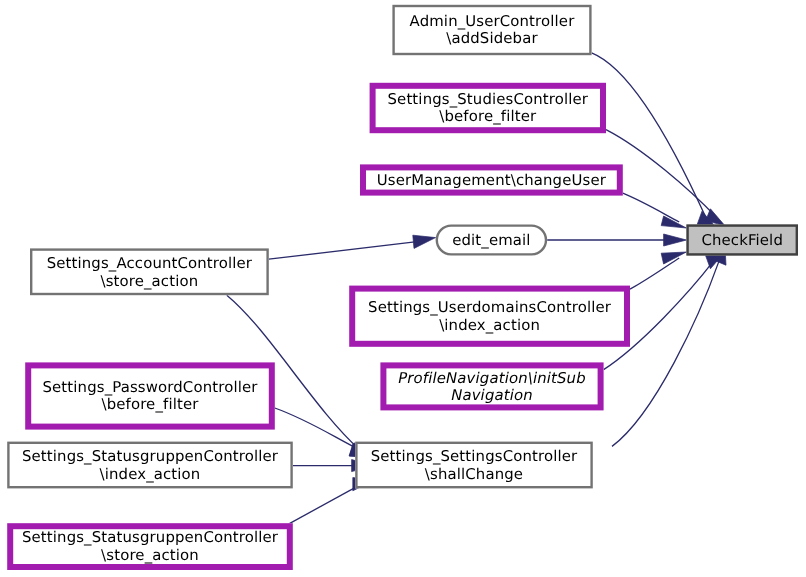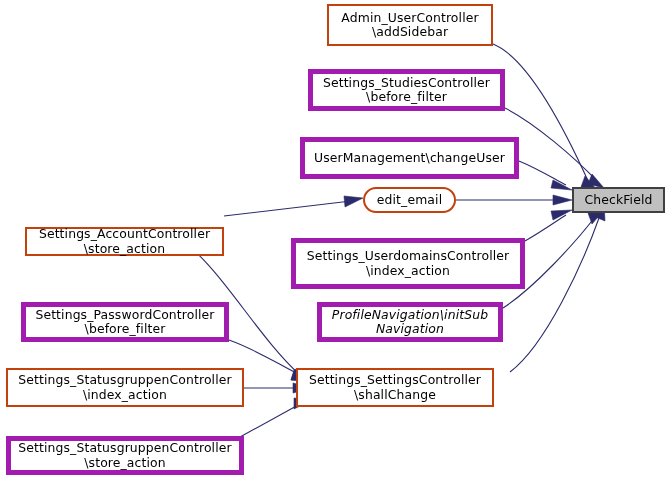--- a/index.html
+++ b/index.html
@@ -34,21 +34,21 @@
     justify-content: center;
     text-align: center;
     line-height: 1.16;
     color: #000000;
     font-size: 12.4px;
     letter-spacing: 0.01em;
     white-space: pre-line;
     cursor: default;
   }
   .node-box.thick {
-    border: 2px solid #c2410c;
+    border: 2px solid #737373;
   }
   .node-box.current {
     background: #c0c0c0;
     border: 2px solid #404040;
   }
   .node-label {
     display: block;
     width: 100%;
     padding: 0 4px;
     box-sizing: border-box;
@@ -117,31 +117,31 @@
       <g>
         <path class="edge-path" d="M240,437 L300,404" stroke="#2b2b6b"></path>
         <path class="edge-arrow" d="M294,398 L312,400 L294,409 Z" fill="#2b2b6b" stroke="#2b2b6b"></path>
       </g>
     </svg>
   <div id="nodes-layer">
       <div class="node-box thick" style="left: 327px; top: 4px; width: 166px; height: 42px;"><span class="node-label">Admin_UserController
 \addSidebar</span></div>
       <div class="node-box" style="left: 308px; top: 69px; width: 197px; height: 42px;"><span class="node-label">Settings_StudiesController
 \before_filter</span></div>
-      <div class="node-box" style="left: 300px; top: 137px; width: 219px; height: 42px;"><span class="node-label">UserManagement\changeUser</span></div>
+      <div class="node-box" style="left: 300px; top: 137px; width: 219px; height: 26px;"><span class="node-label">UserManagement\changeUser</span></div>
       <div class="node-box thick" style="left: 363px; top: 187px; width: 93px; height: 26px; border-radius: 13px;"><span class="node-label">edit_email</span></div>
       <div class="node-box" style="left: 291px; top: 238px; width: 234px; height: 51px;"><span class="node-label">Settings_UserdomainsController
 \index_action</span></div>
       <div class="node-box" style="left: 317px; top: 302px; width: 186px; height: 40px; font-style: italic;"><span class="node-label">ProfileNavigation\initSub
 Navigation</span></div>
       <div class="node-box thick" style="left: 296px; top: 368px; width: 198px; height: 39px;"><span class="node-label">Settings_SettingsController
 \shallChange</span></div>
-      <div class="node-box thick" style="left: 25px; top: 207px; width: 199px; height: 29px; margin-top: 20px;"><span class="node-label">Settings_AccountController
+      <div class="node-box thick" style="left: 25px; top: 207px; width: 199px; height: 39px;"><span class="node-label">Settings_AccountController
 \store_action</span></div>
-      <div class="node-box" style="left: 21px; top: 302px; width: 208px; height: 40px;"><span class="node-label">Settings_PasswordController
+      <div class="node-box" style="left: 21px; top: 302px; width: 208px; height: 56px;"><span class="node-label">Settings_PasswordController
 \before_filter</span></div>
       <div class="node-box thick" style="left: 6px; top: 368px; width: 238px; height: 39px;"><span class="node-label">Settings_StatusgruppenController
 \index_action</span></div>
       <div class="node-box" style="left: 6px; top: 436px; width: 238px; height: 39px;"><span class="node-label">Settings_StatusgruppenController
 \store_action</span></div>
       <div class="node-box current" style="left: 572px; top: 187px; width: 93px; height: 26px;"><span class="node-label">CheckField</span></div>
     </div>
 </div>
 
 </body></html>

